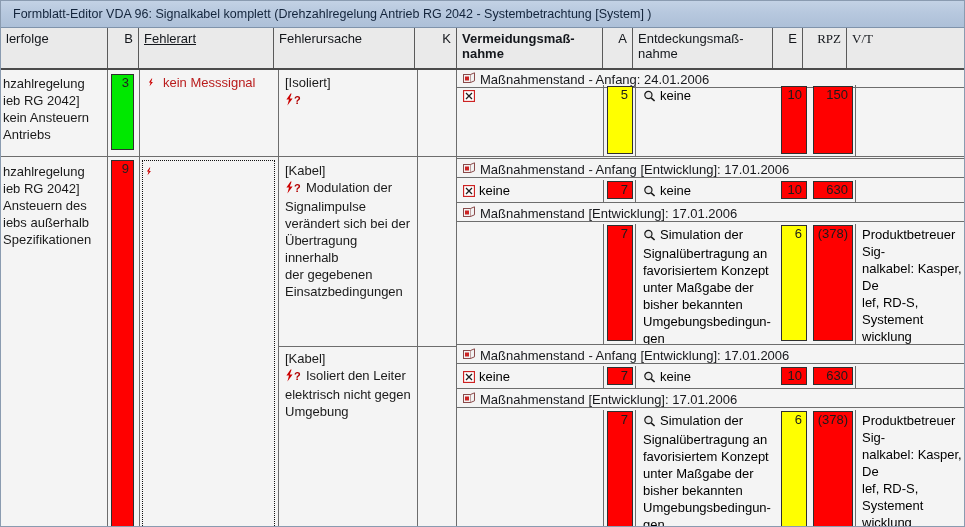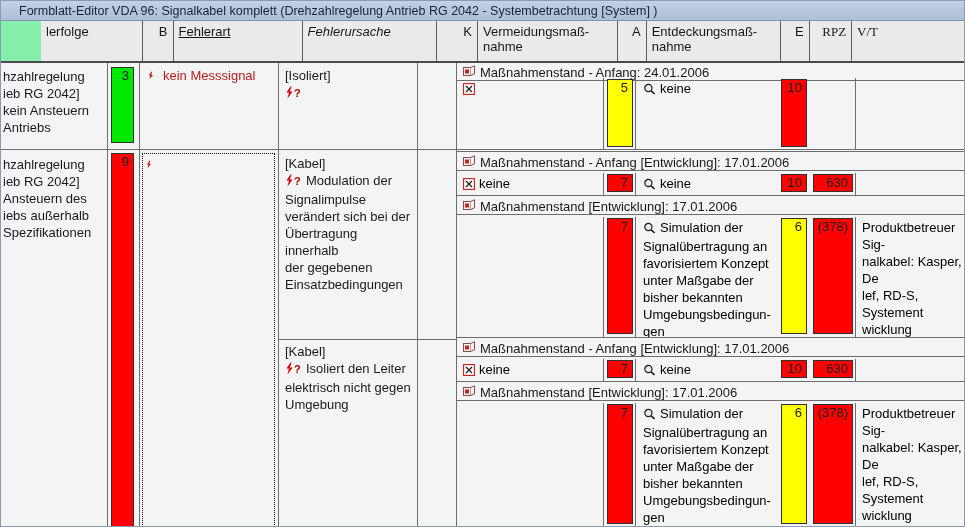--- a/index.html
+++ b/index.html
@@ -14,53 +14,52 @@
   #app {
     position: relative;
     width: 965px; height: 527px;
     background: #f3f3f3;
     border: 1px solid #8a9bb0;
     overflow: hidden;
   }
 
   
   #titlebar {
-    height: 20px;
+    height: 27px;
     background: linear-gradient(to bottom, #c3d2e5 0%, #b7c8de 45%, #adc0d8 100%);
     border-bottom: 1px solid #7f93ab;
     display: flex;
     align-items: center;
-    padding-left: 18px;
+    padding-left: 12px;
     font-size: 12.5px;
     color: #13243b;
     white-space: nowrap;
     overflow: hidden;
   }
   #titlebar .tspacer { flex: 1; }
 
   .row { display: flex; width: 100%; }
 
   .c-folge  { width: 107px; }
   .c-b      { width: 31px; }
   .c-art    { width: 135px; text-decoration: underline; }
-  .c-urs    { width: 141px; font-style: italic; }
+  .c-urs    { width: 141px; }
   .c-k      { width: 42px; }
-  .c-verm   { width: 146px; }
+  .c-verm   { width: 146px; font-weight: bold; }
   .c-a      { width: 30px; }
   .c-entd   { width: 140px; }
   .c-e      { width: 30px; }
   .c-rpz    { width: 44px; font-family: Liberation Serif, serif; }
   .c-vt     { width: 117px; font-family: Liberation Serif, serif; }
 
   
   #headrow {
     height: 42px;
     border-bottom: 2px solid #4b4b4b;
-    background: #86efac;
-    padding-left: 40px;
+    background: #701a75;
   }
   #headrow .hcell {
     border-right: 1px solid #5a5a5a;
     padding: 3px 4px 0 5px;
     font-size: 13px;
     color: #14171c;
     line-height: 15px;
     background: #eaeaea;
     overflow: hidden;
     white-space: pre-line;
@@ -290,20 +289,21 @@
         <div style="position: absolute; left: 0px; top: 15px; width: 148px; height: 72px; padding: 2px 4px 0px 6px; font-size: 13px; line-height: 17px; overflow: hidden;"><span class="iconimg"><svg width="12" height="12" viewBox="0 0 12 12">
               <rect x="0.5" y="0.5" width="11" height="11" fill="#ffffff" stroke="#cc2222" stroke-width="1.3"></rect>
               <path d="M3 3 L9 9 M9 3 L3 9" stroke="#202020" stroke-width="1.3"></path>
             </svg></span></div>
         <div class="badge" style="position: absolute; left: 150px; top: 16px; width: 26px; height: 68px; background: rgb(255, 255, 0);"><span>5</span></div>
         <div style="position: absolute; left: 180px; top: 15px; width: 142px; height: 72px; padding: 2px 4px 0px 6px; font-size: 13px; line-height: 17px; overflow: hidden;"><span class="iconimg"><svg width="13" height="12" viewBox="0 0 13 12">
               <circle cx="5.4" cy="5" r="3.6" fill="#e9e9e9" stroke="#1a1a1a" stroke-width="1.2"></circle>
               <path d="M8.2 7.8 L11.6 11" stroke="#1a1a1a" stroke-width="1.6"></path>
             </svg></span><span class="txt">keine</span></div>
         <div class="badge" style="position: absolute; left: 324px; top: 16px; width: 26px; height: 68px; background: rgb(255, 0, 0);"><span>10</span></div>
+        <div class="badge" style="position: absolute; left: 356px; top: 16px; width: 40px; height: 68px; background: rgb(255, 0, 0);"><span>150</span></div>
         <div style="position: absolute; left: 400px; top: 15px; width: 107px; height: 72px; padding: 2px 2px 0px 5px; font-size: 13px; line-height: 17px; overflow: hidden; white-space: pre-line;"></div>
         <div style="position: absolute; left: 146px; top: 15px; width: 1px; height: 72px; background: rgb(109, 109, 109);"></div>
         <div style="position: absolute; left: 178px; top: 15px; width: 1px; height: 72px; background: rgb(109, 109, 109);"></div>
         <div style="position: absolute; left: 398px; top: 15px; width: 1px; height: 72px; background: rgb(109, 109, 109);"></div>
         <div class="hrule" style="top: 86px;"></div>
         <div class="stand" style="top: 88px;">
           <span class="iconimg"><svg width="13" height="12" viewBox="0 0 13 12">
               <rect x="0.5" y="2.5" width="7" height="8" fill="#f2f2f2" stroke="#8a4a4a" stroke-width="1"></rect>
               <rect x="2" y="4.5" width="4" height="4" fill="#cc2222"></rect>
               <path d="M7.5 2.5 L11.5 0.8 L11.5 8.8 L7.5 10.5" fill="#f2f2f2" stroke="#8a4a4a" stroke-width="1"></path>

